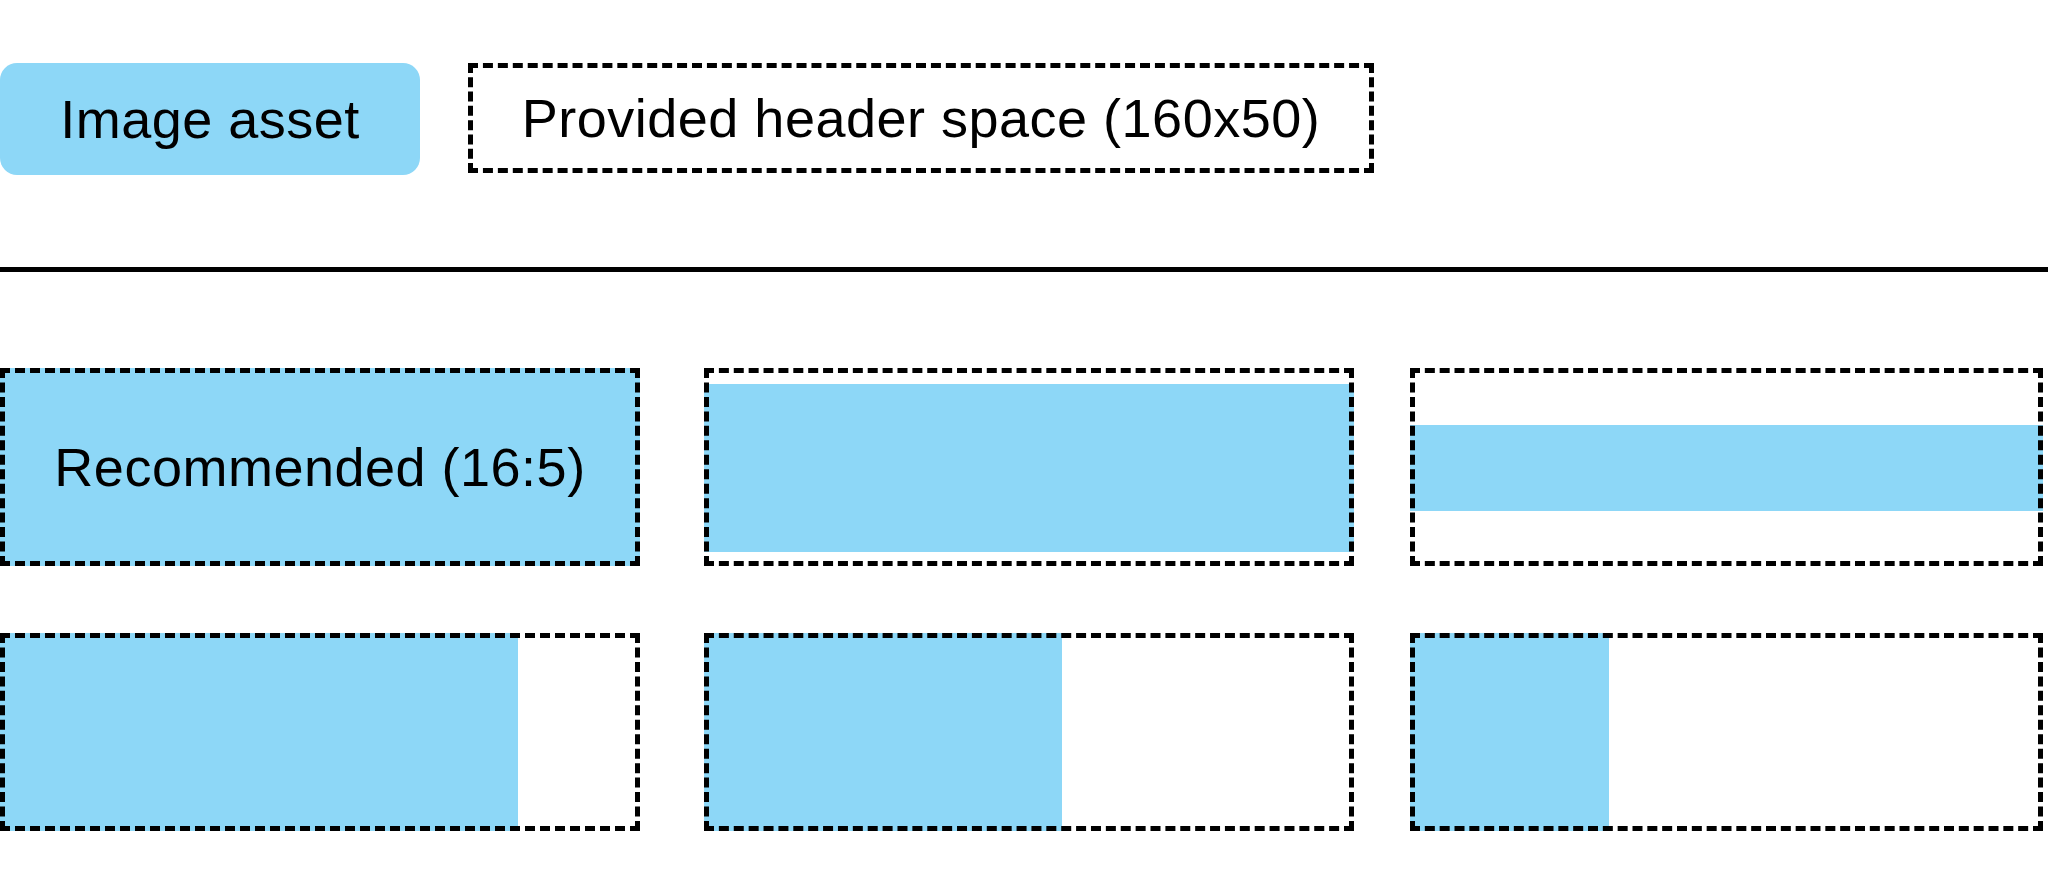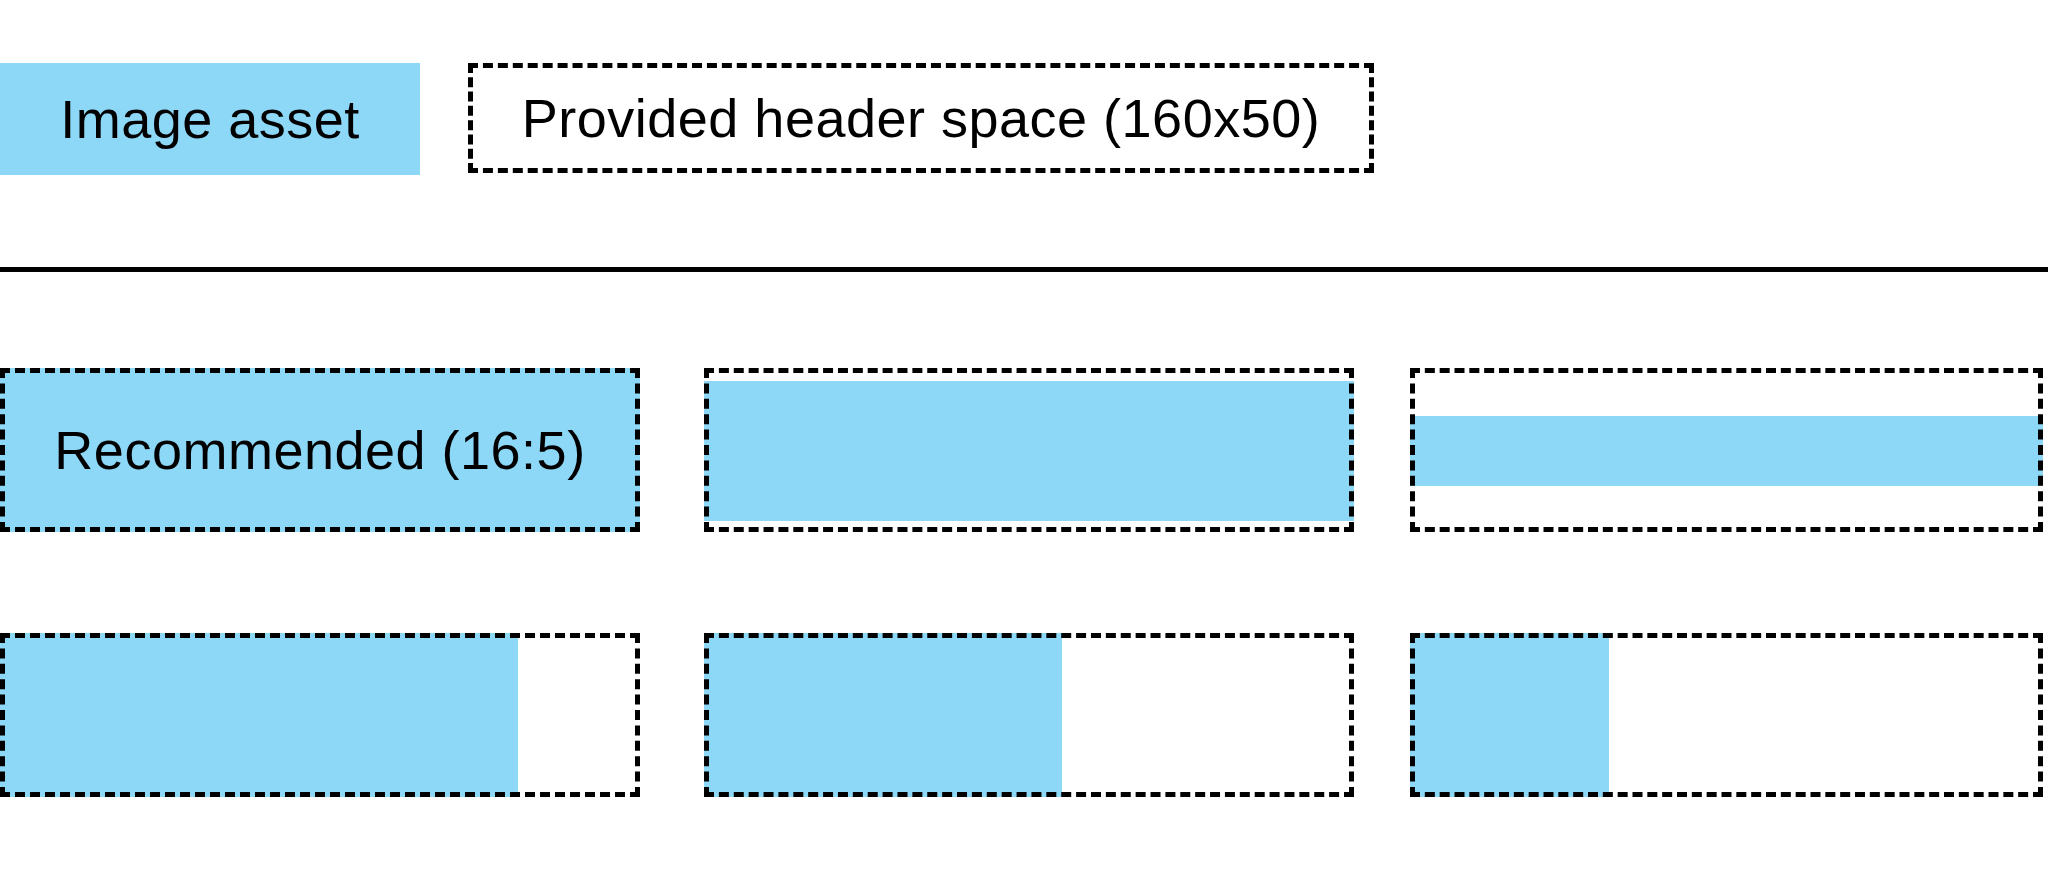--- a/index.html
+++ b/index.html
@@ -38,21 +38,21 @@
   
   .separator {
     position: absolute;
     left: 0; top: 267px;
     width: 2048px; height: 5px;
     background: #000000;
   }
   
   .cell {
     position: absolute;
-    height: 164px;
+    height: 198px;
   }
   .row1 { top: 368px; }
   .row2 { top: 633px; }
   .col1 { left: 0;      width: 640px; }
   .col2 { left: 704px;  width: 650px; }
   .col3 { left: 1410px; width: 633px; }
   .fill {
     position: absolute;
     
   }
@@ -67,21 +67,21 @@
     position: absolute;
     inset: 0;
     display: flex; align-items: center; justify-content: center;
   }
 </style>
 </head>
 <body>
 
 <div id="canvas">
 
-  <div class="swatch" style="background: rgb(141, 215, 247);">
+  <div class="swatch" style="background: rgb(141, 215, 247); border-radius: 17px;">
     <span class="label">Image asset</span>
   </div>
 
   <div class="header-space">
     <div class="frame"></div>
     <div class="cell-label-wrap">
       <span class="label">Provided header space (160x50)</span>
     </div>
   </div>
 

